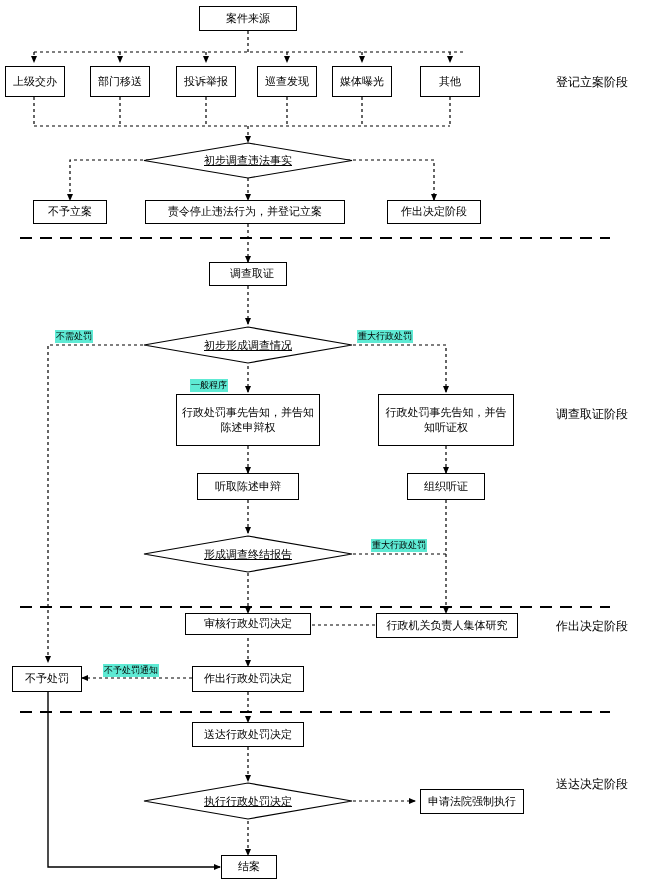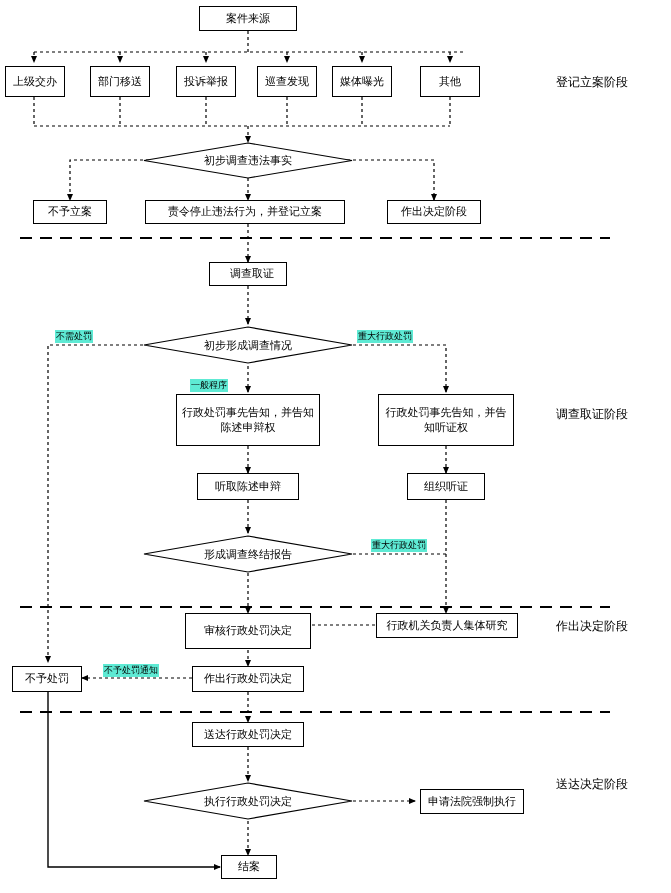--- a/index.html
+++ b/index.html
@@ -46,20 +46,21 @@
     left: 0;
     top: 0;
   }
   .diamond-label {
     position: relative;
     font-size: 11px;
     color: #000000;
     text-align: center;
     white-space: nowrap;
     z-index: 2;
+    text-decoration: underline;
   }
   .stage-label {
     position: absolute;
     font-size: 12px;
     color: #000000;
     white-space: nowrap;
   }
   .edge-label {
     position: absolute;
     font-size: 9px;
@@ -221,21 +222,21 @@
     <span>组织听证</span>
   </div>
 
   <div class="diamond-wrap" style="left:143px; top:535px; width:210px; height:38px;">
     <svg width="210" height="38" viewBox="0 0 210 38" xmlns="http://www.w3.org/2000/svg">
       <polygon points="105,1 209,19 105,37 1,19" fill="#fff" stroke="#000" stroke-width="1.2"></polygon>
     </svg>
     <span class="diamond-label">形成调查终结报告</span>
   </div>
 
-  <div class="node" style="left:185px; top:613px; width:126px; height:36px;">
+  <div class="node" style="left:185px; top:613px; width:126px; height:22px;">
     <span>审核行政处罚决定</span>
   </div>
   <div class="node" style="left:376px; top:613px; width:142px; height:25px;">
     <span>行政机关负责人集体研究</span>
   </div>
 
   <div class="node" style="left:12px; top:666px; width:70px; height:26px;">
     <span>不予处罚</span>
   </div>
   <div class="node" style="left:192px; top:666px; width:112px; height:26px;">

